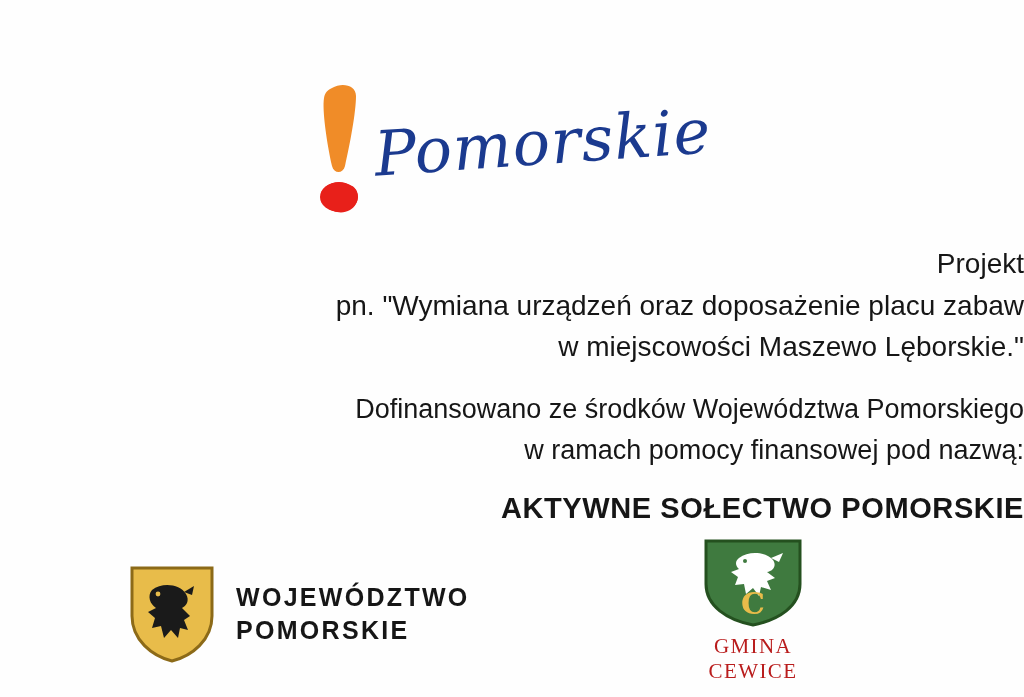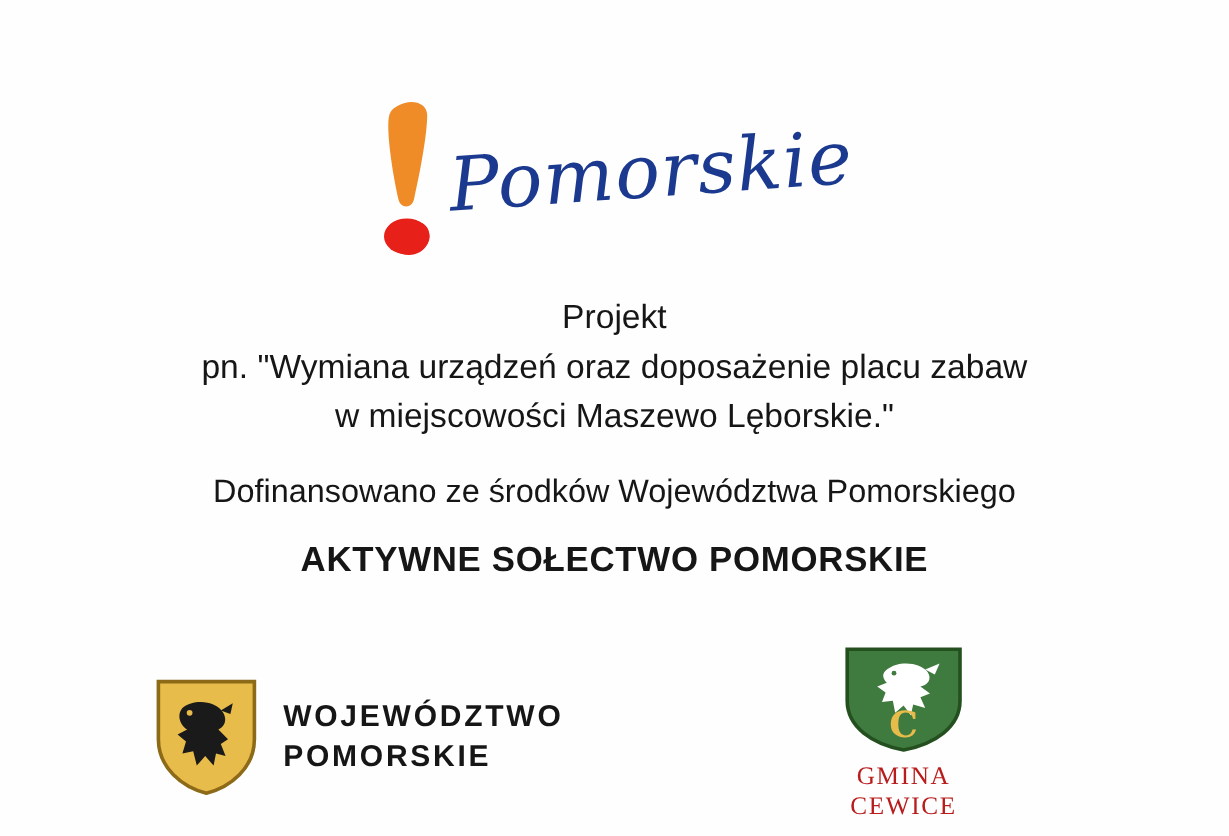--- a/index.html
+++ b/index.html
@@ -58,21 +58,21 @@
     transform: rotate(-4deg);
     white-space: nowrap;
   }
 
   
   .text-block {
     position: absolute;
     top: 245px;
     left: 0;
     width: 1024px;
-    text-align: center;
+    text-align: right;
   }
   .line {
     color: #161616;
     white-space: nowrap;
   }
   .l-projekt {
     font-size: 28px;
     line-height: 38px;
     margin-bottom: 2px;
   }
@@ -159,20 +159,21 @@
   </div>
 
   <div class="text-block">
     <div class="line l-projekt">Projekt</div>
     <div class="line l-title">pn. "Wymiana urządzeń oraz doposażenie placu zabaw</div>
     <div class="line l-title">w miejscowości Maszewo Lęborskie."</div>
 
     <div class="gap"></div>
 
     <div class="line l-fund">Dofinansowano ze środków Województwa Pomorskiego</div>
+    <div class="line l-fund">w ramach pomocy finansowej pod nazwą:</div>
 
     <div class="line l-program">AKTYWNE SOŁECTWO POMORSKIE</div>
   </div>
 
   <div class="footer">
 
     <div class="crest-left">
       <div>
         <svg width="88" height="100" viewBox="0 0 88 100" xmlns="http://www.w3.org/2000/svg">
           <path d="M4 4 L84 4 L84 52 C84 76, 64 92, 44 97 C24 92, 4 76, 4 52 Z" fill="#e8bc4a" stroke="#8c6a18" stroke-width="3"></path>

